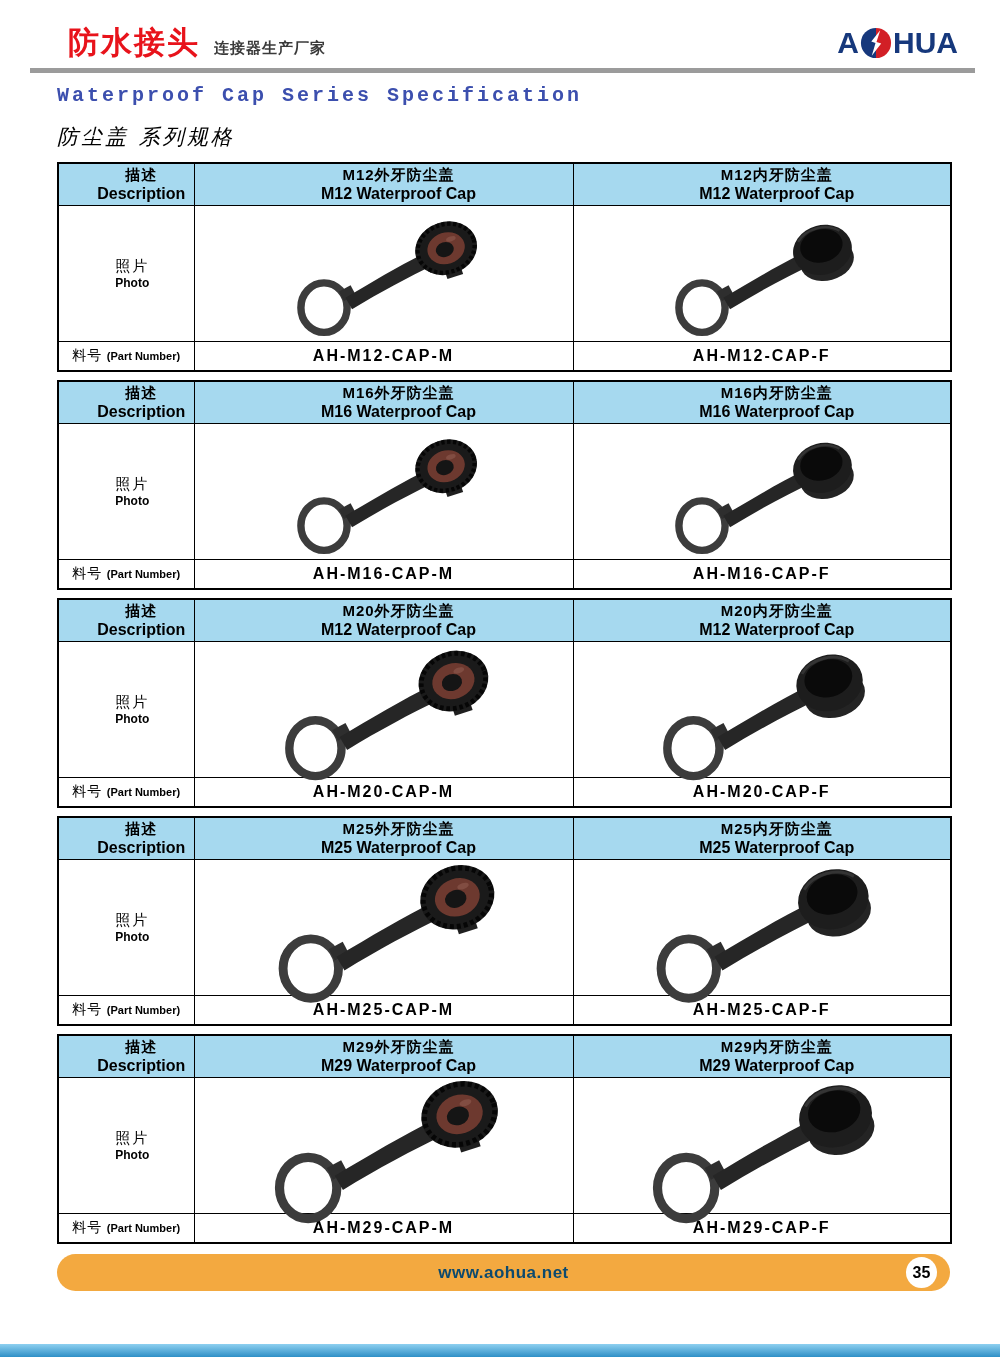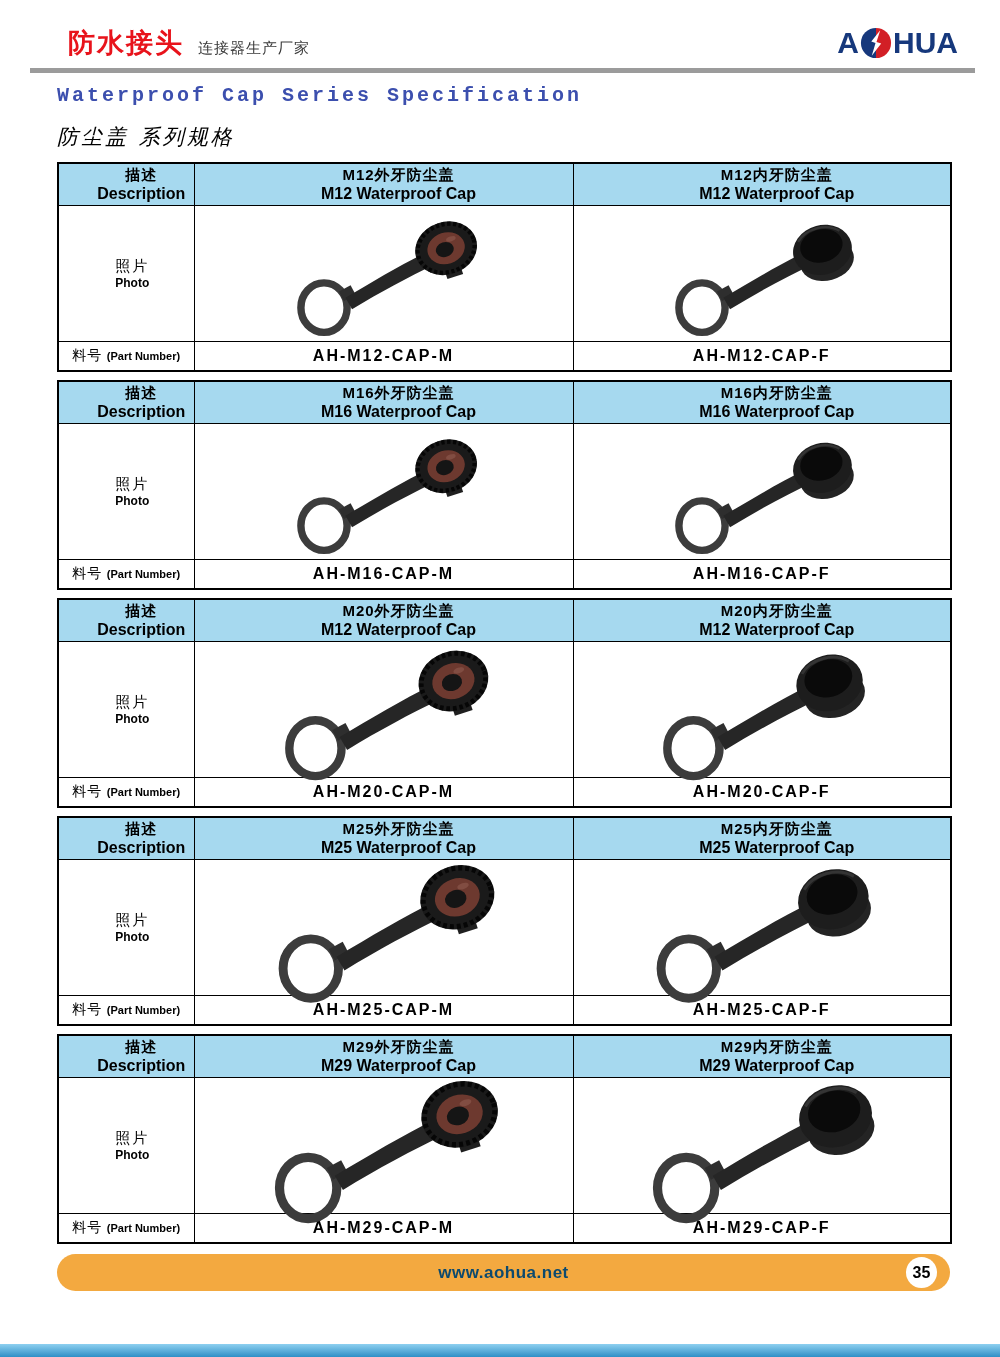--- a/index.html
+++ b/index.html
@@ -7,22 +7,22 @@
     --footer-orange:#f3a940; --logo-navy:#16387c; --logo-red:#d21f26;
   }
   *{box-sizing:border-box;}
   html,body{margin:0;padding:0;}
   body{
     width:1000px;height:1357px;position:relative;overflow:hidden;
     background:#ffffff;font-family:"Liberation Sans",sans-serif;color:#000;
   }
   
   .header{display:flex;align-items:center;padding:26px 42px 0 68px;height:60px;}
-  .brand-cn{color:var(--accent-red);font-family:Liberation Sans, sans-serif;font-weight:700;font-size:27px;letter-spacing:2px;}
-  .brand-sub{margin-left:14px;margin-top:10px;font-size:15px;color:#3a3a3a;letter-spacing:1px;font-family:"DejaVu Serif",serif;}
+  .brand-cn{color:var(--accent-red);font-family:Liberation Sans, sans-serif;font-weight:700;font-size:31px;letter-spacing:2px;}
+  .brand-sub{margin-left:14px;margin-top:10px;font-size:15px;color:#3a3a3a;letter-spacing:1px;font-family:"DejaVu Serif",serif;font-weight:bold;}
   .logo{margin-left:auto;display:flex;align-items:center;color:var(--logo-navy);
         font-weight:700;font-size:30px;letter-spacing:0;}
   .logo svg{margin:0 1px;display:block;}
   .divider{margin:8px 0 0 30px;width:945px;height:5px;background:#9b9b9b;}
   
   .title-en{margin:11px 0 16px 57px;font-family:"Liberation Mono","DejaVu Sans Mono",monospace;
             font-weight:700;font-size:20px;color:var(--title-blue);letter-spacing:3px;}
   .title-cn{margin:5px 0 11px 57px;font-size:21px;color:#000;letter-spacing:3px;font-family:"DejaVu Sans",sans-serif;font-style:italic;}
   
   .spec-table{width:893px;margin:0 0 8px 57px;border-collapse:collapse;border:2px solid #000;table-layout:fixed;}

